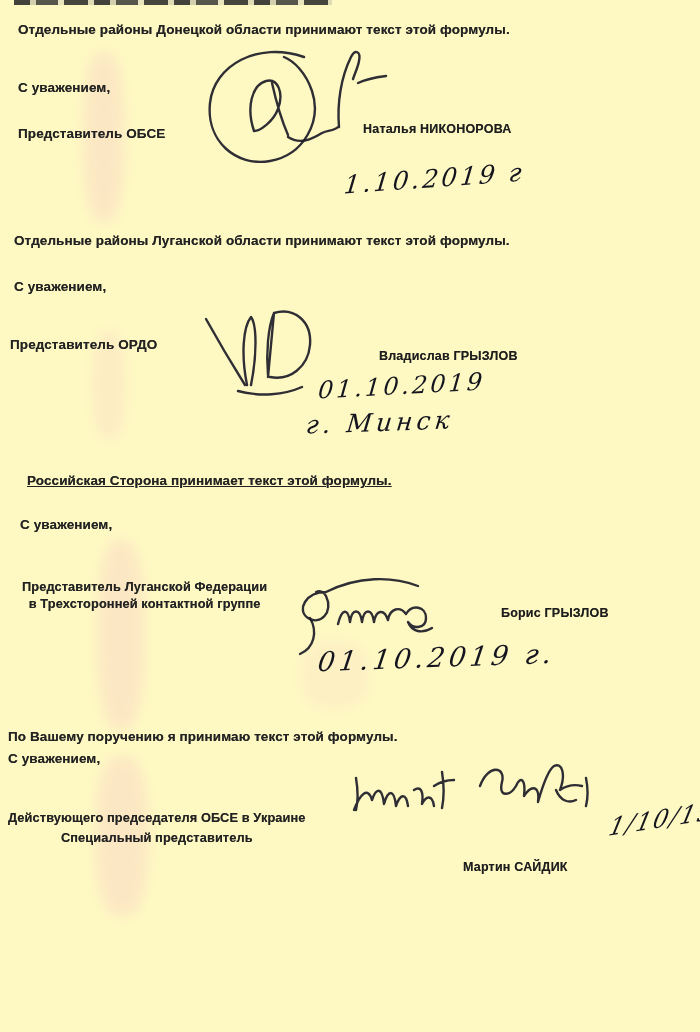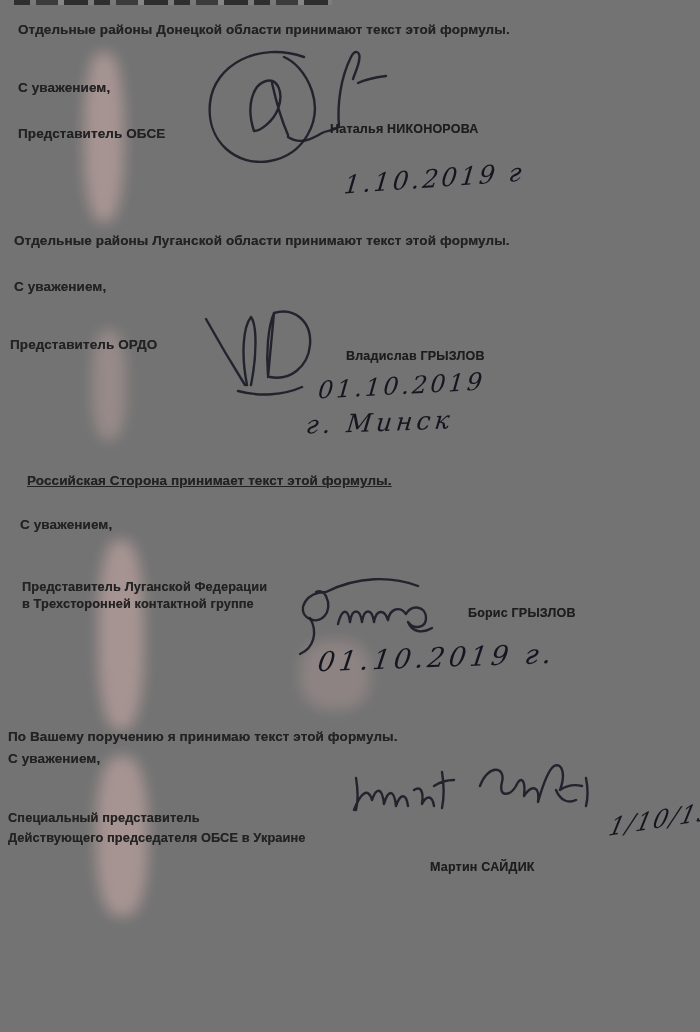--- a/index.html
+++ b/index.html
@@ -1,25 +1,25 @@
 <!DOCTYPE html>
 <html><head>
 <meta charset="utf-8">
 <style>
   html,body{margin:0;padding:0;background:#ffffff;}
-  .page{position:relative;width:700px;height:1032px;background:#737373;overflow:hidden;
-        font-family:"Liberation Sans",sans-serif;}
+  .page{position:relative;width:700px;height:1032px;background:#fef9c3;overflow:hidden;
+        font-family:"Liberation Sans",sans-serif;text-align:center;}
   .abs{position:absolute;}
   .print{font-family:"Liberation Sans",sans-serif;font-weight:700;font-size:13.5px;
          color:#222;letter-spacing:.1px;white-space:nowrap;
          text-shadow:0 0 .5px rgba(40,40,40,.65);}
   .small-print{font-size:12.8px;}
   .name{font-family:"Liberation Sans",sans-serif;font-weight:700;font-size:12.5px;
         color:#1d1d1d;letter-spacing:.2px;white-space:nowrap;
-        text-shadow:0 0 .5px rgba(40,40,40,.6);}
+        text-shadow:0 0 .5px rgba(40,40,40,.6);margin-left:33px;}
   .hand{font-family:"DejaVu Serif",serif;font-style:italic;color:#15151f;white-space:nowrap;}
   .d1{font-size:25px;letter-spacing:3px;transform:rotate(-4deg) skewX(-10deg);}
   .d2{font-size:24px;letter-spacing:3px;transform:rotate(-3deg) skewX(-8deg);}
   .pl{font-size:25px;letter-spacing:4px;transform:rotate(-2deg) skewX(-8deg);}
   .d3{font-size:27px;letter-spacing:4px;transform:rotate(-2deg) skewX(-10deg);}
   .d4{font-size:24px;letter-spacing:2px;transform:rotate(-9deg) skewX(-22deg);transform-origin:0 100%;}
   .sig path{fill:none;stroke:#1c1c28;stroke-width:2.4;stroke-linecap:round;stroke-linejoin:round;opacity:.92;}
   .streak{position:absolute;background:rgba(250,203,197,.38);filter:blur(7px);border-radius:40%;pointer-events:none;}
   .topstrip{position:absolute;left:14px;top:0;width:318px;height:5px;filter:blur(.6px);
      background:repeating-linear-gradient(90deg,
@@ -75,22 +75,22 @@
     <path d="M34 26 C 14 26 4 44 16 52 C 28 60 42 46 34 30 C 32 26 28 24 24 26 M 34 26 C 66 10 100 10 126 20"></path>
     <path d="M18 52 C 26 66 22 82 8 88"></path>
     <path d="M46 58 C 50 42 56 42 58 56 C 60 42 68 42 70 56 C 72 42 80 42 82 56 C 84 44 92 42 96 54 C 98 42 108 40 114 48 C 120 38 134 40 134 52 C 134 62 122 64 116 56 C 120 66 130 68 140 62"></path>
   </svg>
   <div class="abs name" style="left:468px;top:606px;">Борис ГРЫЗЛОВ</div>
   <div class="abs hand d3" style="left:318px;top:642px;">01.10.2019 г.</div>
 
   <div class="abs print" style="left:8px;top:699px;margin-top:30px;">По Вашему поручению я принимаю текст этой формулы.</div>
   <div class="abs print" style="left:8px;top:751px;">С уважением,</div>
   <div class="abs lh20" style="left:8px;top:808px;">
+    <div class="print small-print">Действующего председателя ОБСЕ в Украине</div>
     <div class="print small-print">Специальный представитель</div>
-    <div class="print small-print">Действующего председателя ОБСЕ в Украине</div>
   </div>
   <svg class="abs sig" style="left:348px;top:760px;" width="252" height="60" viewBox="0 0 252 60">
     <path d="M8 18 C 10 30 10 42 8 50 M 6 50 C 12 34 20 26 24 40 C 28 28 34 26 36 44 C 40 30 46 28 48 46 C 52 34 58 32 60 46 M 66 30 C 72 26 76 30 74 44 C 78 36 84 34 86 46 M 94 12 C 96 24 96 38 94 48 M 86 26 C 92 22 100 20 106 20"></path>
     <path d="M132 26 C 140 4 158 6 154 22 C 150 38 162 36 168 26 C 172 16 178 18 176 36 C 184 24 192 26 190 42 C 194 28 200 10 206 6 C 214 2 218 14 212 30 C 218 26 226 24 234 26 M 208 30 C 212 40 220 44 228 40 M 238 18 C 240 28 240 38 238 46"></path>
   </svg>
   <div class="abs name" style="left:430px;top:860px;">Мартин САЙДИК</div>
   <div class="abs hand d4" style="left:606px;top:814px;">1/10/19</div>
 
 </div>
 

